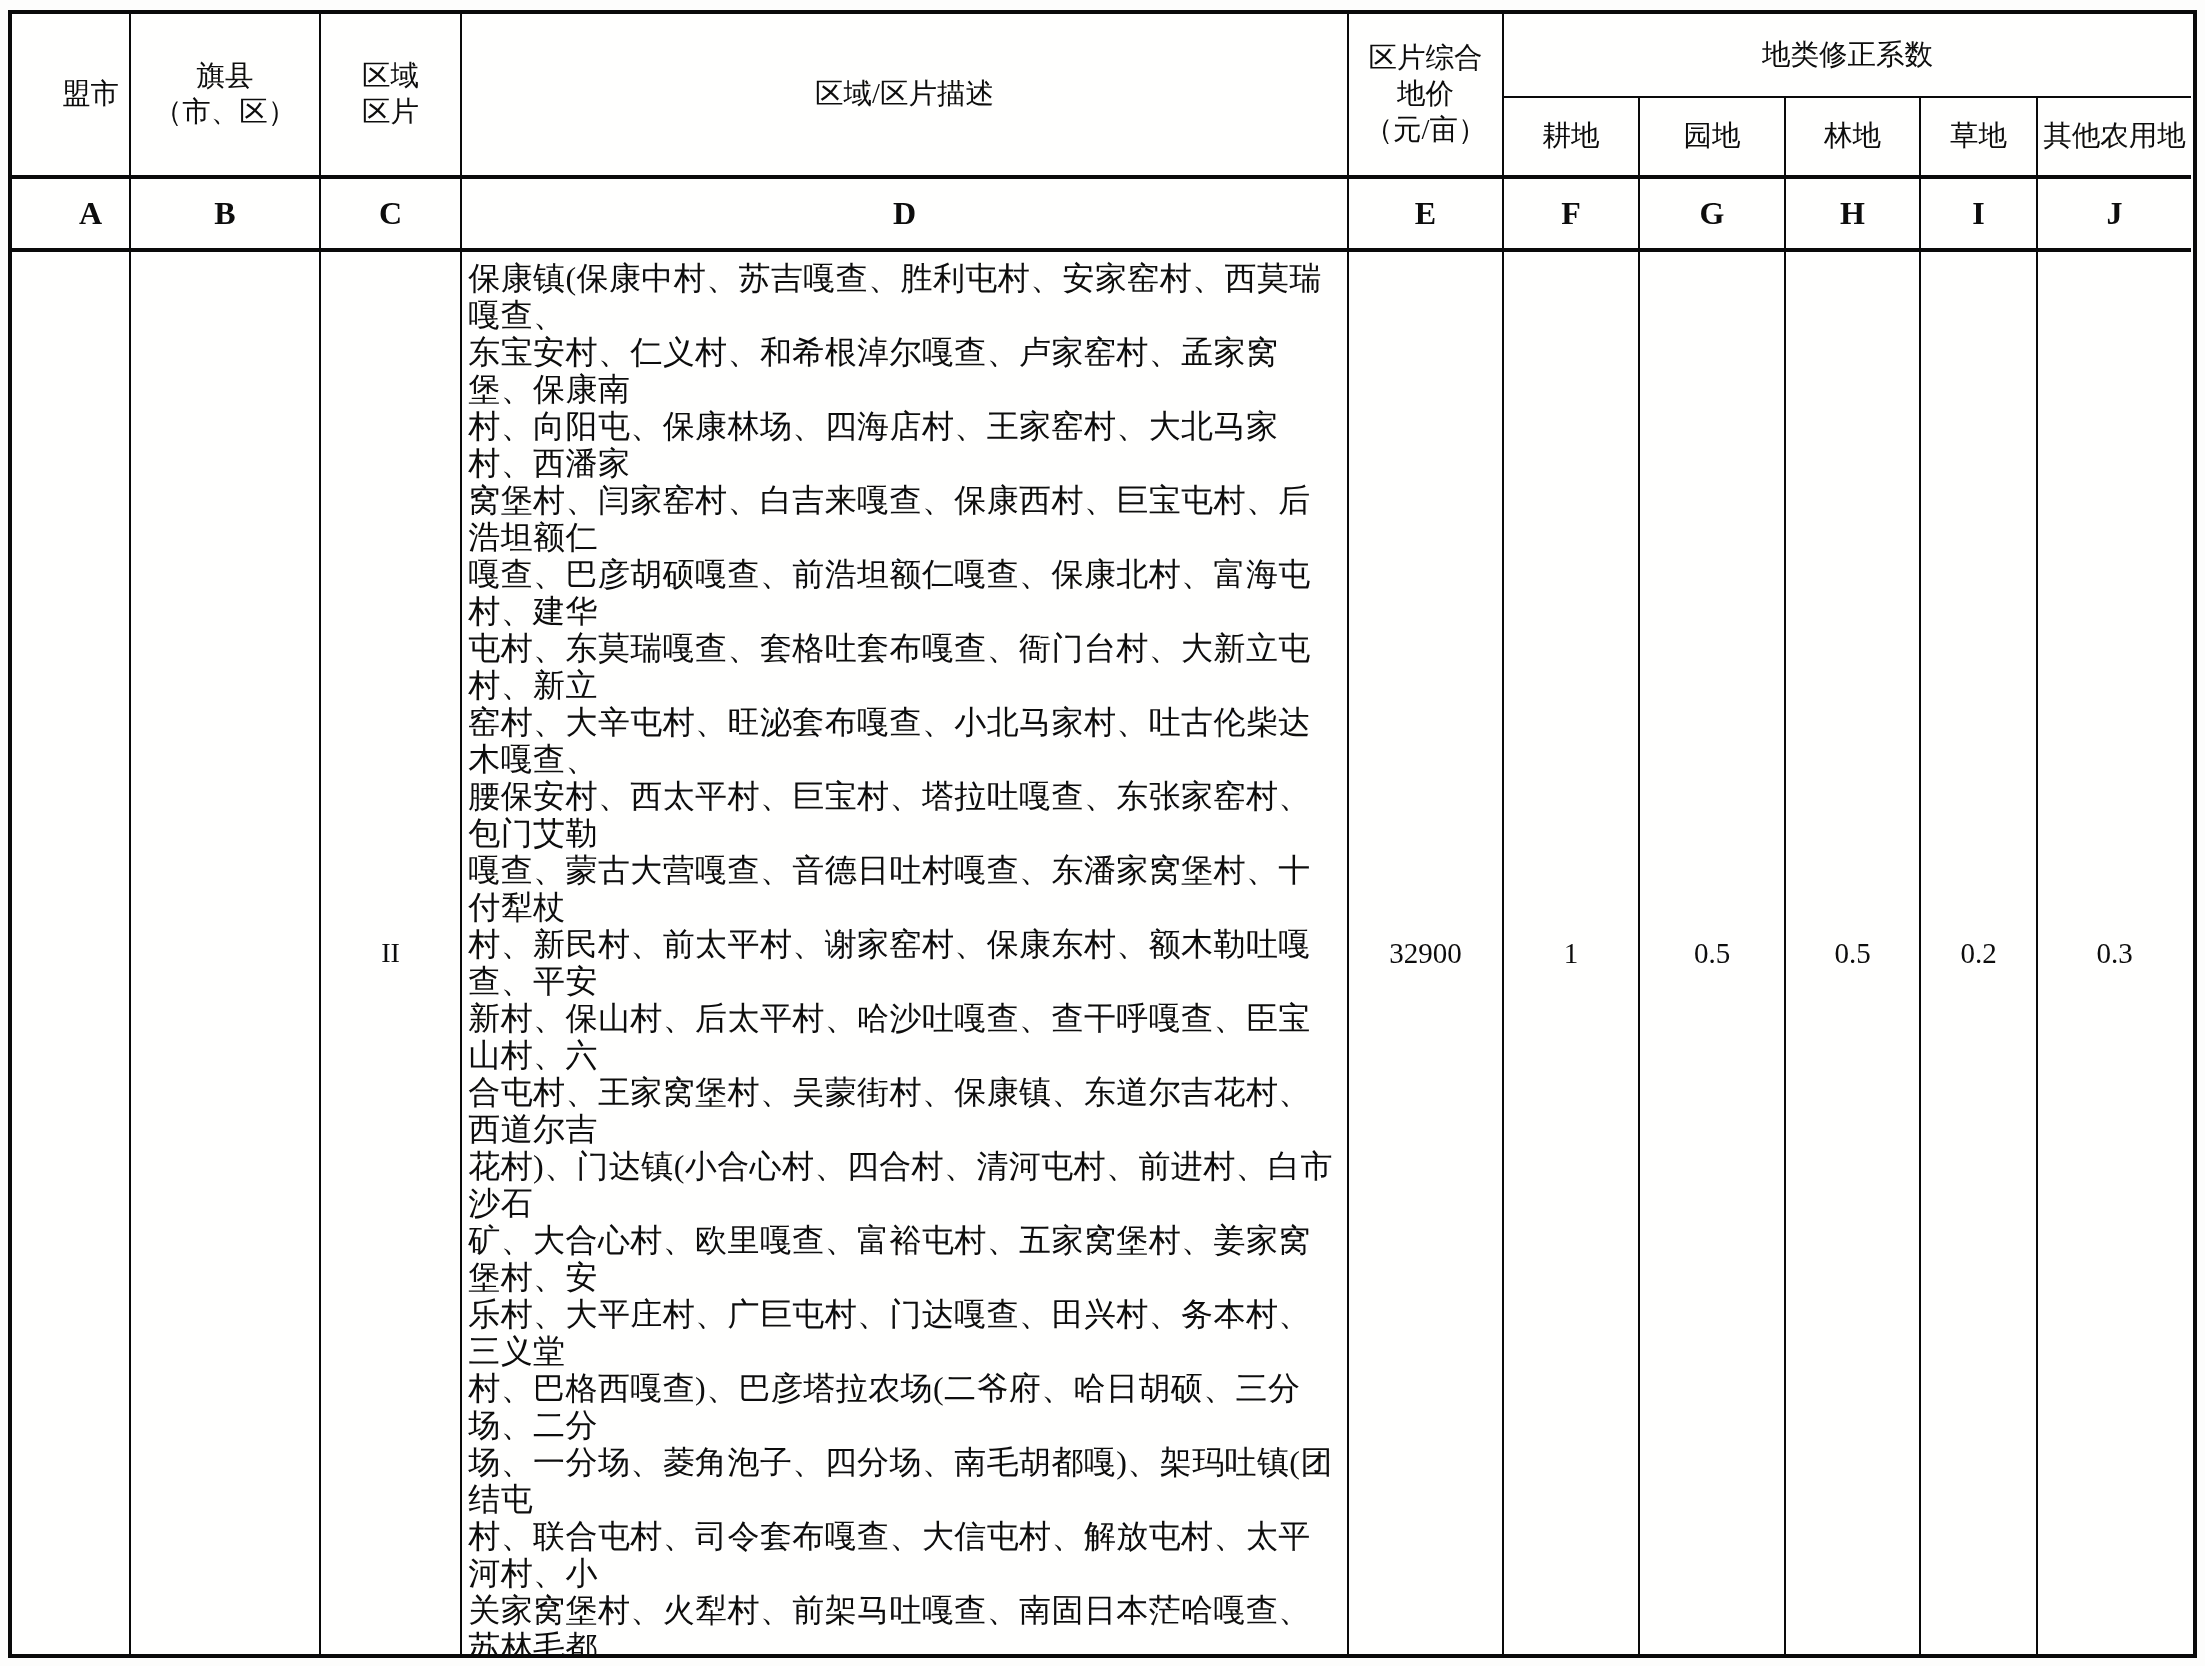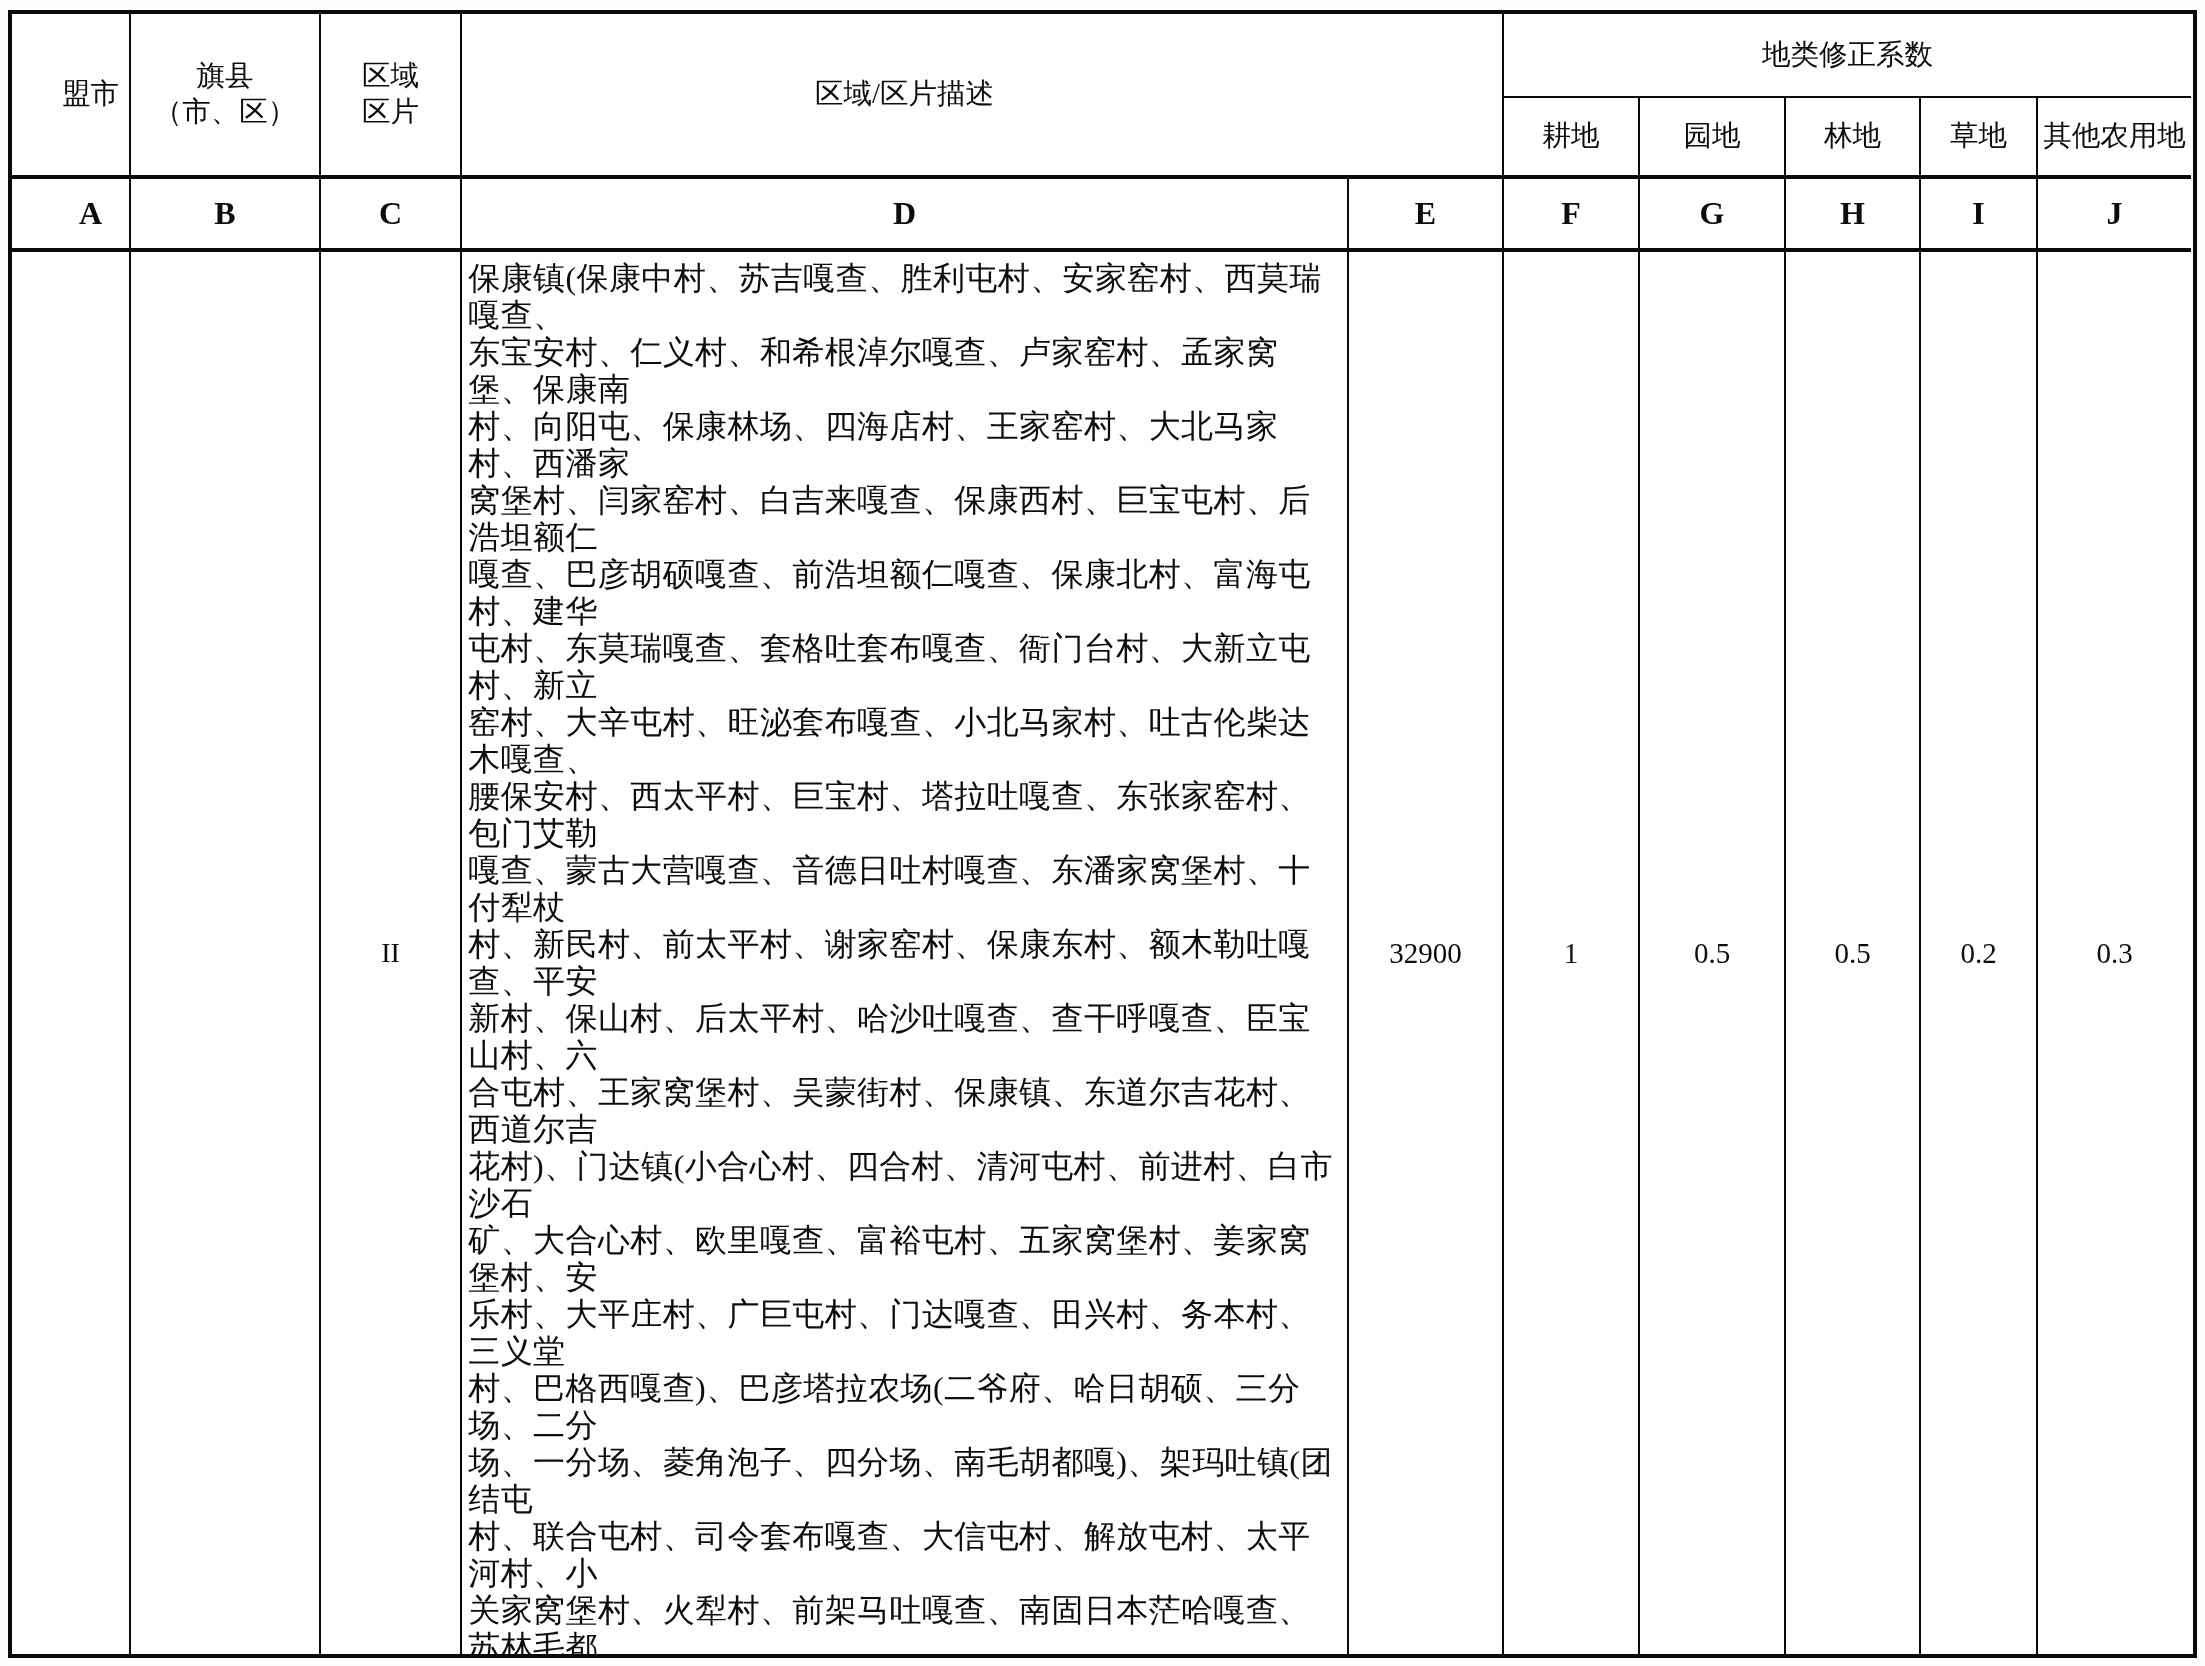--- a/index.html
+++ b/index.html
@@ -110,20 +110,25 @@
     <div class="cell h-b no-top multiline">
       <span>旗县</span>
       <span>（市、区）</span>
     </div>
     <div class="cell h-c no-top multiline">
       <span>区域</span>
       <span>区片</span>
     </div>
     <div class="cell h-d no-top">
       <span>区域/区片描述</span>
+    </div>
+    <div class="cell h-e no-top multiline">
+      <span>区片综合</span>
+      <span>地价</span>
+      <span>（元/亩）</span>
     </div>
     <div class="cell h-group no-top">
       <span>地类修正系数</span>
     </div>
 
     <div class="cell h-f">
       <span>耕地</span>
     </div>
     <div class="cell h-g">
       <span>园地</span>

